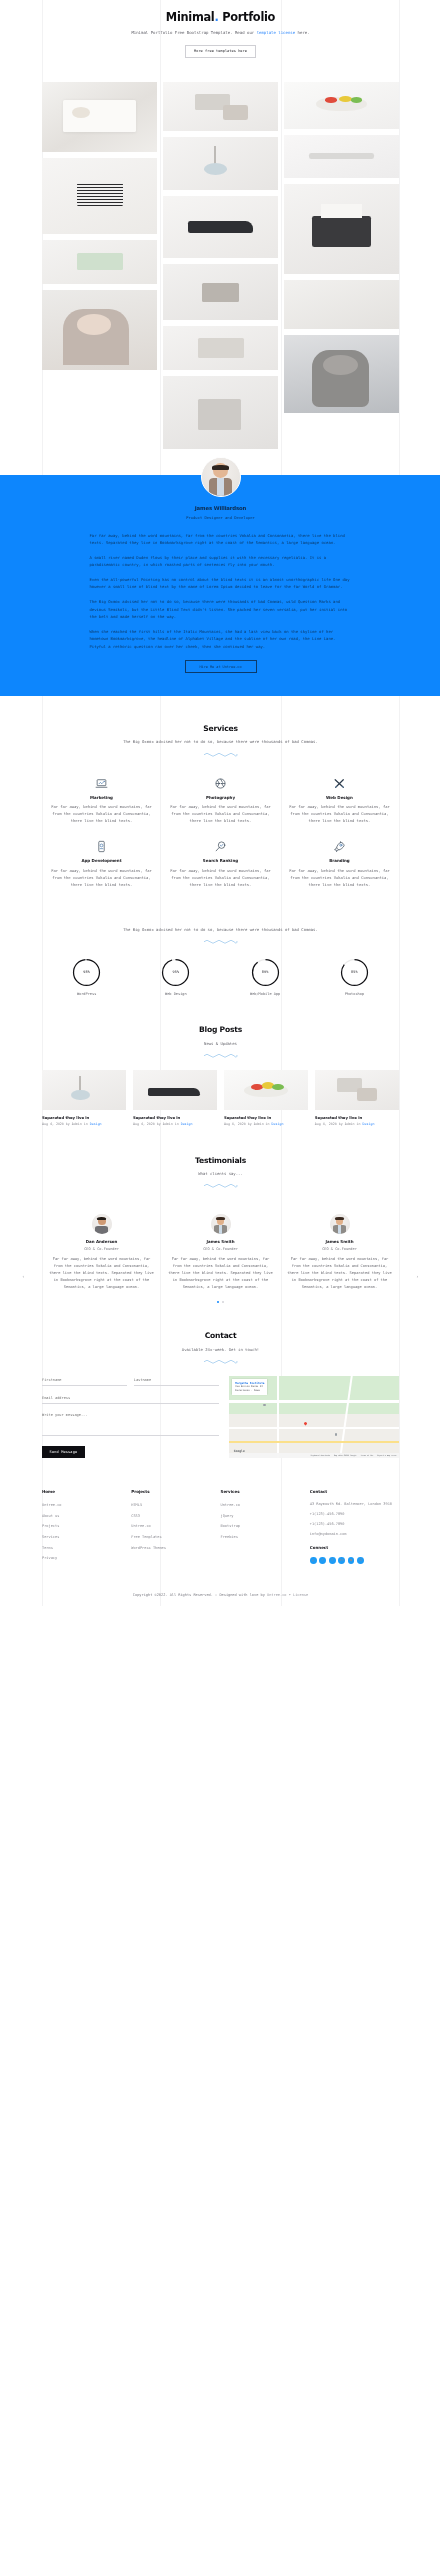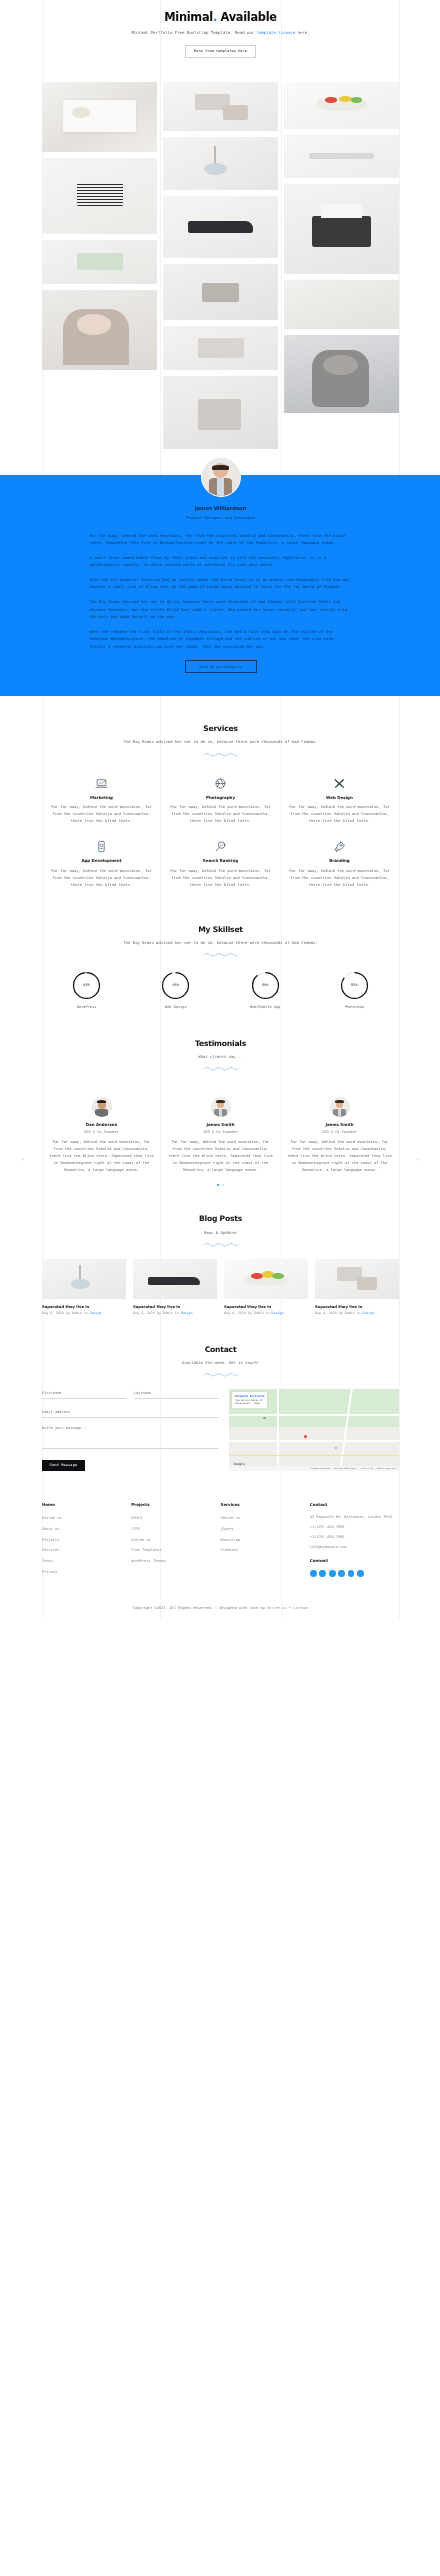--- a/index.html
+++ b/index.html
@@ -190,21 +190,21 @@
   <div class="guides">
     <i style="left:42px"></i>
       <i style="left:160px"></i>
       <i style="left:281px"></i>
       <i style="left:399px"></i>
   </div>
 
 
   <div class="container hero">
     <h1>
-      <span>Minimal</span><span class="dot">.</span><span> Available</span>
+      <span>Minimal</span><span class="dot">.</span><span> Portfolio</span>
     </h1>
     <p>
       <span>Minimal Portfolio Free Bootstrap Template. Read our </span><a href="#">template license</a><span> here.</span>
     </p>
     <button class="btn-outline">More free templates here</button>
   </div>
 
   <div class="gallery">
     <div class="gcol">
       <div class="ph" style="height:70px">
@@ -385,21 +385,20 @@
           </svg>
         </div>
         <h4>Branding</h4>
         <p>Far far away, behind the word mountains, far from the countries Vokalia and Consonantia, there live the blind texts.</p>
       </div>
     </div>
   </div>
 
   <div class="sec">
     <div class="sec-head">
-      <h2>My Skillset</h2>
       <p>The Big Oxmox advised her not to do so, because there were thousands of bad Commas.</p>
       <svg class="squiggle" width="35" height="6" viewBox="0 0 46 8">
         <path d="M1 5 Q5 1 9 5 T17 5 T25 5 T33 5 T41 5 T45 4" fill="none" stroke="#7fb8e8" stroke-width="0.8"></path>
       </svg>
     </div>
     <div class="skills">
       <div class="skill">
         <div class="ring">
           <svg width="29" height="29" viewBox="0 0 38 38">
             <circle cx="19" cy="19" r="17" fill="none" stroke="#ececec" stroke-width="1.6"></circle>
@@ -431,20 +430,89 @@
       </div>
       <div class="skill">
         <div class="ring">
           <svg width="29" height="29" viewBox="0 0 38 38">
             <circle cx="19" cy="19" r="17" fill="none" stroke="#ececec" stroke-width="1.6"></circle>
             <circle cx="19" cy="19" r="17" fill="none" stroke="#111115" stroke-width="1.6" stroke-dasharray="90.8 106.8"></circle>
           </svg>
           <div class="val">85%</div>
         </div>
         <div class="lbl">Photoshop</div>
+      </div>
+    </div>
+  </div>
+
+  <div class="sec">
+    <div class="sec-head">
+      <h2>Blog Posts</h2>
+      <p>News &amp; Updates</p>
+      <svg class="squiggle" width="35" height="6" viewBox="0 0 46 8">
+        <path d="M1 5 Q5 1 9 5 T17 5 T25 5 T33 5 T41 5 T45 4" fill="none" stroke="#7fb8e8" stroke-width="0.8"></path>
+      </svg>
+    </div>
+    <div class="blog-grid">
+
+      <div class="post">
+        <div class="thumb">
+          <div class="fill" style="background:linear-gradient(160deg,#f6f5f4,#e9e7e5)"></div>
+          <div style="position:absolute;left:44%;top:14%;width:2%;height:38%;background:#bdbab6"></div>
+          <div style="position:absolute;left:35%;top:50%;width:22%;height:26%;background:#c9d6dc;border-radius:50%"></div>
+        </div>
+        <h4>Separated they live in</h4>
+        <div class="meta">
+          <span>Aug 4, 2020</span>
+          <span>by Admin in</span>
+          <a href="#">Design</a>
+        </div>
+      </div>
+
+      <div class="post">
+        <div class="thumb">
+          <div class="fill" style="background:linear-gradient(160deg,#f6f5f4,#eae8e6)"></div>
+          <div style="position:absolute;left:18%;top:44%;width:62%;height:20%;background:#2e2f33;border-radius:2.3px 9px 2.3px 2.3px"></div>
+        </div>
+        <h4>Separated they live in</h4>
+        <div class="meta">
+          <span>Aug 4, 2020</span>
+          <span>by Admin in</span>
+          <a href="#">Design</a>
+        </div>
+      </div>
+
+      <div class="post">
+        <div class="thumb">
+          <div class="fill" style="background:linear-gradient(160deg,#fafaf9,#efeeed)"></div>
+          <div style="position:absolute;left:24%;top:36%;width:52%;height:32%;background:#ecebe7;border-radius:50%/60%"></div>
+          <div style="position:absolute;left:32%;top:34%;width:14%;height:16%;background:#e04b3b;border-radius:50%"></div>
+          <div style="position:absolute;left:45%;top:31%;width:15%;height:17%;background:#e8c93a;border-radius:50%"></div>
+          <div style="position:absolute;left:57%;top:35%;width:14%;height:16%;background:#7bbd52;border-radius:50%"></div>
+        </div>
+        <h4>Separated they live in</h4>
+        <div class="meta">
+          <span>Aug 4, 2020</span>
+          <span>by Admin in</span>
+          <a href="#">Design</a>
+        </div>
+      </div>
+
+      <div class="post">
+        <div class="thumb">
+          <div class="fill" style="background:linear-gradient(160deg,#f7f6f5,#e9e7e5)"></div>
+          <div style="position:absolute;left:26%;top:20%;width:30%;height:36%;background:#d5d2cd;border-radius:1.5px"></div>
+          <div style="position:absolute;left:50%;top:46%;width:24%;height:32%;background:#cfc9c2;border-radius:2.3px"></div>
+        </div>
+        <h4>Separated they live in</h4>
+        <div class="meta">
+          <span>Aug 4, 2020</span>
+          <span>by Admin in</span>
+          <a href="#">Design</a>
+        </div>
       </div>
     </div>
   </div>
 
   <div class="sec">
     <div class="sec-head">
       <h2>Testimonials</h2>
       <p>What clients say...</p>
       <svg class="squiggle" width="35" height="6" viewBox="0 0 46 8">
         <path d="M1 5 Q5 1 9 5 T17 5 T25 5 T33 5 T41 5 T45 4" fill="none" stroke="#7fb8e8" stroke-width="0.8"></path>
@@ -489,89 +557,20 @@
           </div>
           <h5>James Smith</h5>
           <div class="pos">CEO &amp; Co-Founder</div>
           <div class="quote">Far far away, behind the word mountains, far from the countries Vokalia and Consonantia, there live the blind texts. Separated they live in Bookmarksgrove right at the coast of the Semantics, a large language ocean.</div>
         </div>
       </div>
 
       <div class="dots">
         <i class="on"></i>
         <i></i>
-      </div>
-    </div>
-  </div>
-
-  <div class="sec">
-    <div class="sec-head">
-      <h2>Blog Posts</h2>
-      <p>News &amp; Updates</p>
-      <svg class="squiggle" width="35" height="6" viewBox="0 0 46 8">
-        <path d="M1 5 Q5 1 9 5 T17 5 T25 5 T33 5 T41 5 T45 4" fill="none" stroke="#7fb8e8" stroke-width="0.8"></path>
-      </svg>
-    </div>
-    <div class="blog-grid">
-
-      <div class="post">
-        <div class="thumb">
-          <div class="fill" style="background:linear-gradient(160deg,#f6f5f4,#e9e7e5)"></div>
-          <div style="position:absolute;left:44%;top:14%;width:2%;height:38%;background:#bdbab6"></div>
-          <div style="position:absolute;left:35%;top:50%;width:22%;height:26%;background:#c9d6dc;border-radius:50%"></div>
-        </div>
-        <h4>Separated they live in</h4>
-        <div class="meta">
-          <span>Aug 4, 2020</span>
-          <span>by Admin in</span>
-          <a href="#">Design</a>
-        </div>
-      </div>
-
-      <div class="post">
-        <div class="thumb">
-          <div class="fill" style="background:linear-gradient(160deg,#f6f5f4,#eae8e6)"></div>
-          <div style="position:absolute;left:18%;top:44%;width:62%;height:20%;background:#2e2f33;border-radius:2.3px 9px 2.3px 2.3px"></div>
-        </div>
-        <h4>Separated they live in</h4>
-        <div class="meta">
-          <span>Aug 4, 2020</span>
-          <span>by Admin in</span>
-          <a href="#">Design</a>
-        </div>
-      </div>
-
-      <div class="post">
-        <div class="thumb">
-          <div class="fill" style="background:linear-gradient(160deg,#fafaf9,#efeeed)"></div>
-          <div style="position:absolute;left:24%;top:36%;width:52%;height:32%;background:#ecebe7;border-radius:50%/60%"></div>
-          <div style="position:absolute;left:32%;top:34%;width:14%;height:16%;background:#e04b3b;border-radius:50%"></div>
-          <div style="position:absolute;left:45%;top:31%;width:15%;height:17%;background:#e8c93a;border-radius:50%"></div>
-          <div style="position:absolute;left:57%;top:35%;width:14%;height:16%;background:#7bbd52;border-radius:50%"></div>
-        </div>
-        <h4>Separated they live in</h4>
-        <div class="meta">
-          <span>Aug 4, 2020</span>
-          <span>by Admin in</span>
-          <a href="#">Design</a>
-        </div>
-      </div>
-
-      <div class="post">
-        <div class="thumb">
-          <div class="fill" style="background:linear-gradient(160deg,#f7f6f5,#e9e7e5)"></div>
-          <div style="position:absolute;left:26%;top:20%;width:30%;height:36%;background:#d5d2cd;border-radius:1.5px"></div>
-          <div style="position:absolute;left:50%;top:46%;width:24%;height:32%;background:#cfc9c2;border-radius:2.3px"></div>
-        </div>
-        <h4>Separated they live in</h4>
-        <div class="meta">
-          <span>Aug 4, 2020</span>
-          <span>by Admin in</span>
-          <a href="#">Design</a>
-        </div>
       </div>
     </div>
   </div>
 
   <div class="sec">
     <div class="sec-head">
       <h2>Contact</h2>
       <p>Available 24x-week. Get in touch!</p>
       <svg class="squiggle" width="35" height="6" viewBox="0 0 46 8">
         <path d="M1 5 Q5 1 9 5 T17 5 T25 5 T33 5 T41 5 T45 4" fill="none" stroke="#7fb8e8" stroke-width="0.8"></path>

